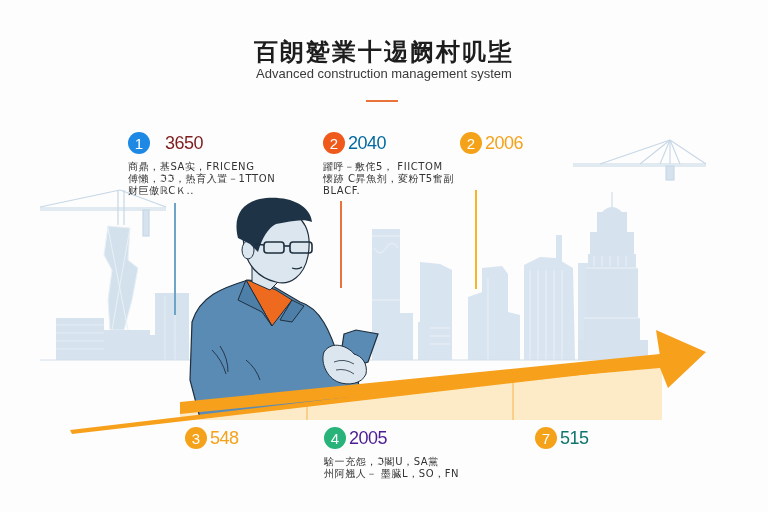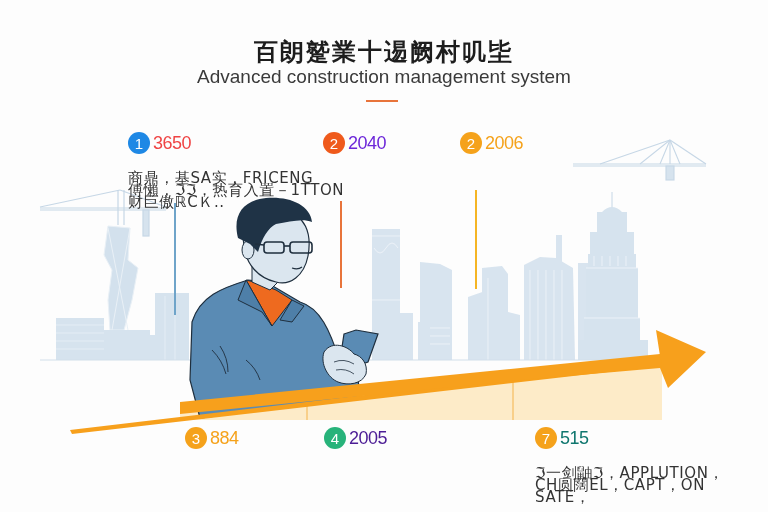--- a/index.html
+++ b/index.html
@@ -6,41 +6,41 @@
     html, body { width: 768px; height: 512px; overflow: hidden; background: #fdfdfd; }
     body { position: relative; font-family: "DejaVu Sans", sans-serif; color: #2b2b2b; }
 
     .title-cn {
       position: absolute; left: 0; top: 36px; width: 768px; text-align: center;
       font-family: "DejaVu Sans", sans-serif; font-weight: bold; font-size: 24px;
       color: #1d1d1d; letter-spacing: 2px;
     }
     .title-en {
       position: absolute; left: 0; top: 66px; width: 768px; text-align: center;
-      font-family: "Liberation Sans", sans-serif; font-size: 19px; color: #3a3a3a;
+      font-family: "Liberation Sans", sans-serif; font-size: 13px; color: #3a3a3a;
     }
     .title-rule {
       position: absolute; left: 366px; top: 100px; width: 32px; height: 2px;
       background: #e8743b;
     }
 
     .scene { position: absolute; left: 0; top: 0; width: 768px; height: 512px; }
 
     .milestone { position: absolute; }
     .milestone .head { display: flex; align-items: center; height: 24px; }
     .milestone .badge {
       width: 22px; height: 22px; border-radius: 50%;
       color: #fff; font-family: "Liberation Sans", sans-serif; font-size: 15px;
       display: flex; align-items: center; justify-content: center; margin-right: 3px;
     }
     .milestone .value {
       font-family: "Liberation Sans", sans-serif; font-size: 18px; letter-spacing: -0.5px;
     }
     .milestone .desc {
-      margin-top: 17px; font-family: "DejaVu Sans", sans-serif; font-size: 15px;
+      margin-top: 6px; font-family: "DejaVu Sans", sans-serif; font-size: 10px;
       line-height: 12px; color: #333; letter-spacing: 0.6px; white-space: pre-line;
     }
   </style>
 </head>
 <body>
 
 <div class="title-cn">百朗蹵業十逷阙村叽坒</div>
 <div class="title-en">Advanced construction management system</div>
 <div class="title-rule"></div>
 
@@ -184,56 +184,58 @@
   </g>
 
   <polygon points="70,430 660,360 660,366 72,434" fill="#f7a01c"></polygon>
   <polygon points="656,330 706,352 668,388 660,368 180,410 180,404 660,356" fill="#f7a01c"></polygon>
   <polygon points="180,402 660,354 662,366 180,414" fill="#f7a01c"></polygon>
 </svg>
 
 <div class="milestone" style="left:128px; top:131px;">
   <div class="head">
     <span class="badge" style="background:#1e88e5;">1</span>
-    <span class="value" style="color:#ef4444;">3650</span>
+    <span class="value" style="color:#7f1d1d;margin-left:12px;">3650</span>
   </div>
   <div class="desc">商鼎，基SA实，FRICENG
 傅懶，ℑℑ，热育入置－1TTON
 财巨傲ℝCＫ..</div>
 </div>
 
 <div class="milestone" style="left:323px; top:131px;">
   <div class="head">
     <span class="badge" style="background:#ef5a1c;">2</span>
-    <span class="value" style="color:#6d28d9;">2040</span>
-  </div>
+    <span class="value" style="color:#0369a1;">2040</span>
+  </div>
+  <div class="desc">躍呼－敷侘5，  FIICTOM
+懐跡 C昇魚剂，変粉T5奮副
+BLACF.</div>
 </div>
 
 <div class="milestone" style="left:460px; top:131px;">
   <div class="head">
     <span class="badge" style="background:#f5a21b;">2</span>
     <span class="value" style="color:#f5a21b;">2006</span>
   </div>
 </div>
 
 <div class="milestone" style="left:185px; top:426px;">
   <div class="head">
     <span class="badge" style="background:#f5a21b;">3</span>
-    <span class="value" style="color:#f5a21b;">884</span>
+    <span class="value" style="color:#f5a21b;">548</span>
   </div>
 </div>
 
 <div class="milestone" style="left:324px; top:426px;">
   <div class="head">
     <span class="badge" style="background:#27b37a;">4</span>
     <span class="value" style="color:#4c1d95;">2005</span>
   </div>
+  <div class="desc">騇一充怨，ℑ閣U，SA黨
+州阿翘人－ 墨臓L，SO，FN</div>
 </div>
 
 <div class="milestone" style="left:535px; top:426px;">
   <div class="head">
     <span class="badge" style="background:#f5a21b;">7</span>
     <span class="value" style="color:#0f766e;">515</span>
   </div>
-  <div class="desc">ℑ一剑鼬ℑ，APPLUTION，
-CH圆闊EL，CAPT，ON
-SATE，</div>
 </div>
 
 </body></html>

